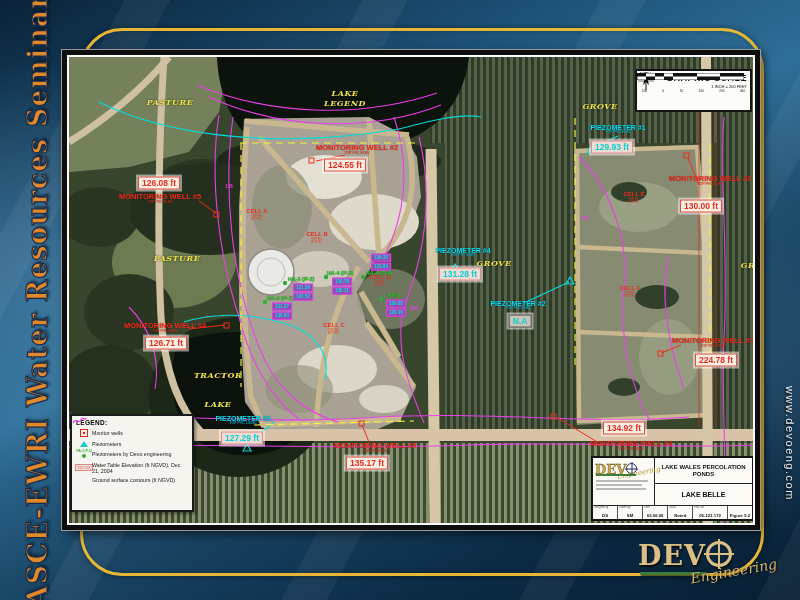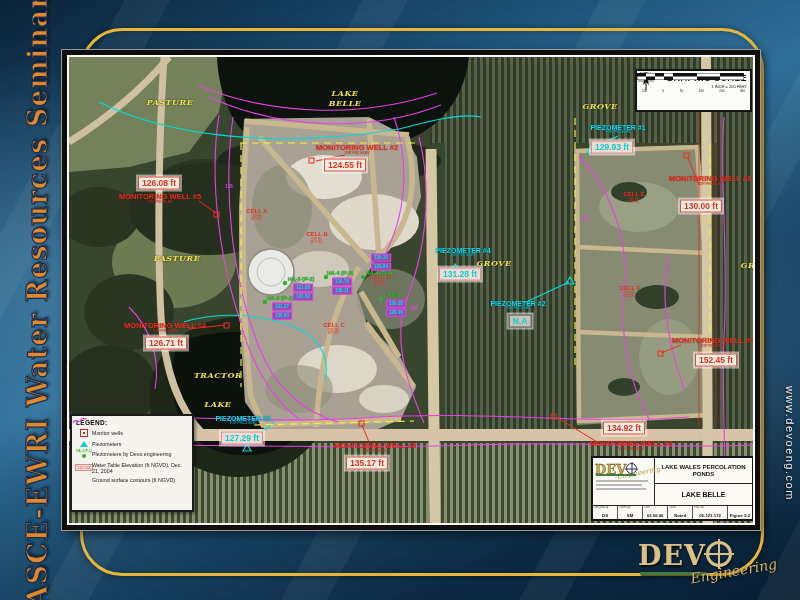--- a/index.html
+++ b/index.html
@@ -257,42 +257,42 @@
       <circle cx="196" cy="245" r="2.2"></circle>
           <circle cx="216" cy="226" r="2.2"></circle>
       <circle cx="257" cy="220" r="2.2"></circle>
           <circle cx="294" cy="220" r="2.2"></circle>
       <circle cx="312" cy="242" r="2.2"></circle>
     </g>
   </svg>
 
   <div class="lbl yel" style="left:101px;top:45px;">PASTURE</div>
   <div class="lbl yel" style="left:276px;top:36px;">LAKE</div>
-  <div class="lbl yel" style="left:276px;top:46px;">BELLE</div>
+  <div class="lbl yel" style="left:276px;top:46px;">LEGEND</div>
   <div class="lbl yel" style="left:531px;top:49px;">GROVE</div>
   <div class="lbl yel" style="left:425px;top:206px;">GROVE</div>
   <div class="lbl yel" style="left:108px;top:201px;">PASTURE</div>
   <div class="lbl yel" style="left:149px;top:318px;">TRACTOR</div>
   <div class="lbl yel" style="left:149px;top:347px;">LAKE</div>
   <div class="lbl yel" style="left:679px;top:208px;">GR</div>
 
   <div class="lbl vbox" style="left:90px;top:126px;">126.08 ft</div>
   <div class="lbl redlbl" style="left:91px;top:142px;"><span>MONITORING WELL #5</span><span class="sub">TOP PVC ELEV</span></div>
   <div class="lbl redlbl" style="left:288px;top:93px;text-align:center;"><span>MONITORING WELL #2</span><span class="sub">TOP PVC ELEV</span></div>
   <div class="lbl vbox" style="left:276px;top:108px;">124.55 ft</div>
   <div class="lbl redlbl" style="left:641px;top:124px;"><span>MONITORING WELL #3</span><span class="sub">TOP PVC ELEV</span></div>
   <div class="lbl vbox" style="left:632px;top:149px;">130.00 ft</div>
   <div class="lbl redlbl" style="left:96px;top:271px;"><span>MONITORING WELL #4</span><span class="sub">TOP PVC ELEV</span></div>
   <div class="lbl vbox" style="left:97px;top:286px;">126.71 ft</div>
   <div class="lbl redlbl" style="left:306px;top:391px;"><span>MONITORING WELL #5</span><span class="sub">TOP PVC ELEV</span></div>
   <div class="lbl vbox" style="left:298px;top:406px;">135.17 ft</div>
   <div class="lbl vbox" style="left:555px;top:371px;">134.92 ft</div>
   <div class="lbl redlbl" style="left:562px;top:389px;"><span>MONITORING WELL #4</span><span class="sub">TOP PVC ELEV</span></div>
   <div class="lbl redlbl" style="left:644px;top:286px;"><span>MONITORING WELL #7</span><span class="sub">TOP PVC ELEV</span></div>
-  <div class="lbl vbox" style="left:647px;top:303px;">152.45 ft</div>
+  <div class="lbl vbox" style="left:647px;top:303px;">224.78 ft</div>
 
   <div class="lbl cyanlbl" style="left:549px;top:73px;"><span>PIEZOMETER #1</span><span class="sub">TOP PVC ELEV</span></div>
   <div class="lbl vbox cy" style="left:543px;top:90px;">129.93 ft</div>
   <div class="lbl cyanlbl" style="left:449px;top:249px;"><span>PIEZOMETER #2</span><span class="sub">TOP PVC ELEV</span></div>
   <div class="lbl vbox na" style="left:451px;top:264px;">N.A</div>
   <div class="lbl cyanlbl" style="left:174px;top:364px;"><span>PIEZOMETER #3</span><span class="sub">TOP PVC 133.80</span></div>
   <div class="lbl vbox cy" style="left:173px;top:381px;">127.29 ft</div>
   <div class="lbl cyanlbl" style="left:394px;top:196px;"><span>PIEZOMETER #4</span><span class="sub">TOP PVC ELEV</span></div>
   <div class="lbl vbox cy" style="left:391px;top:217px;">131.28 ft</div>
 

